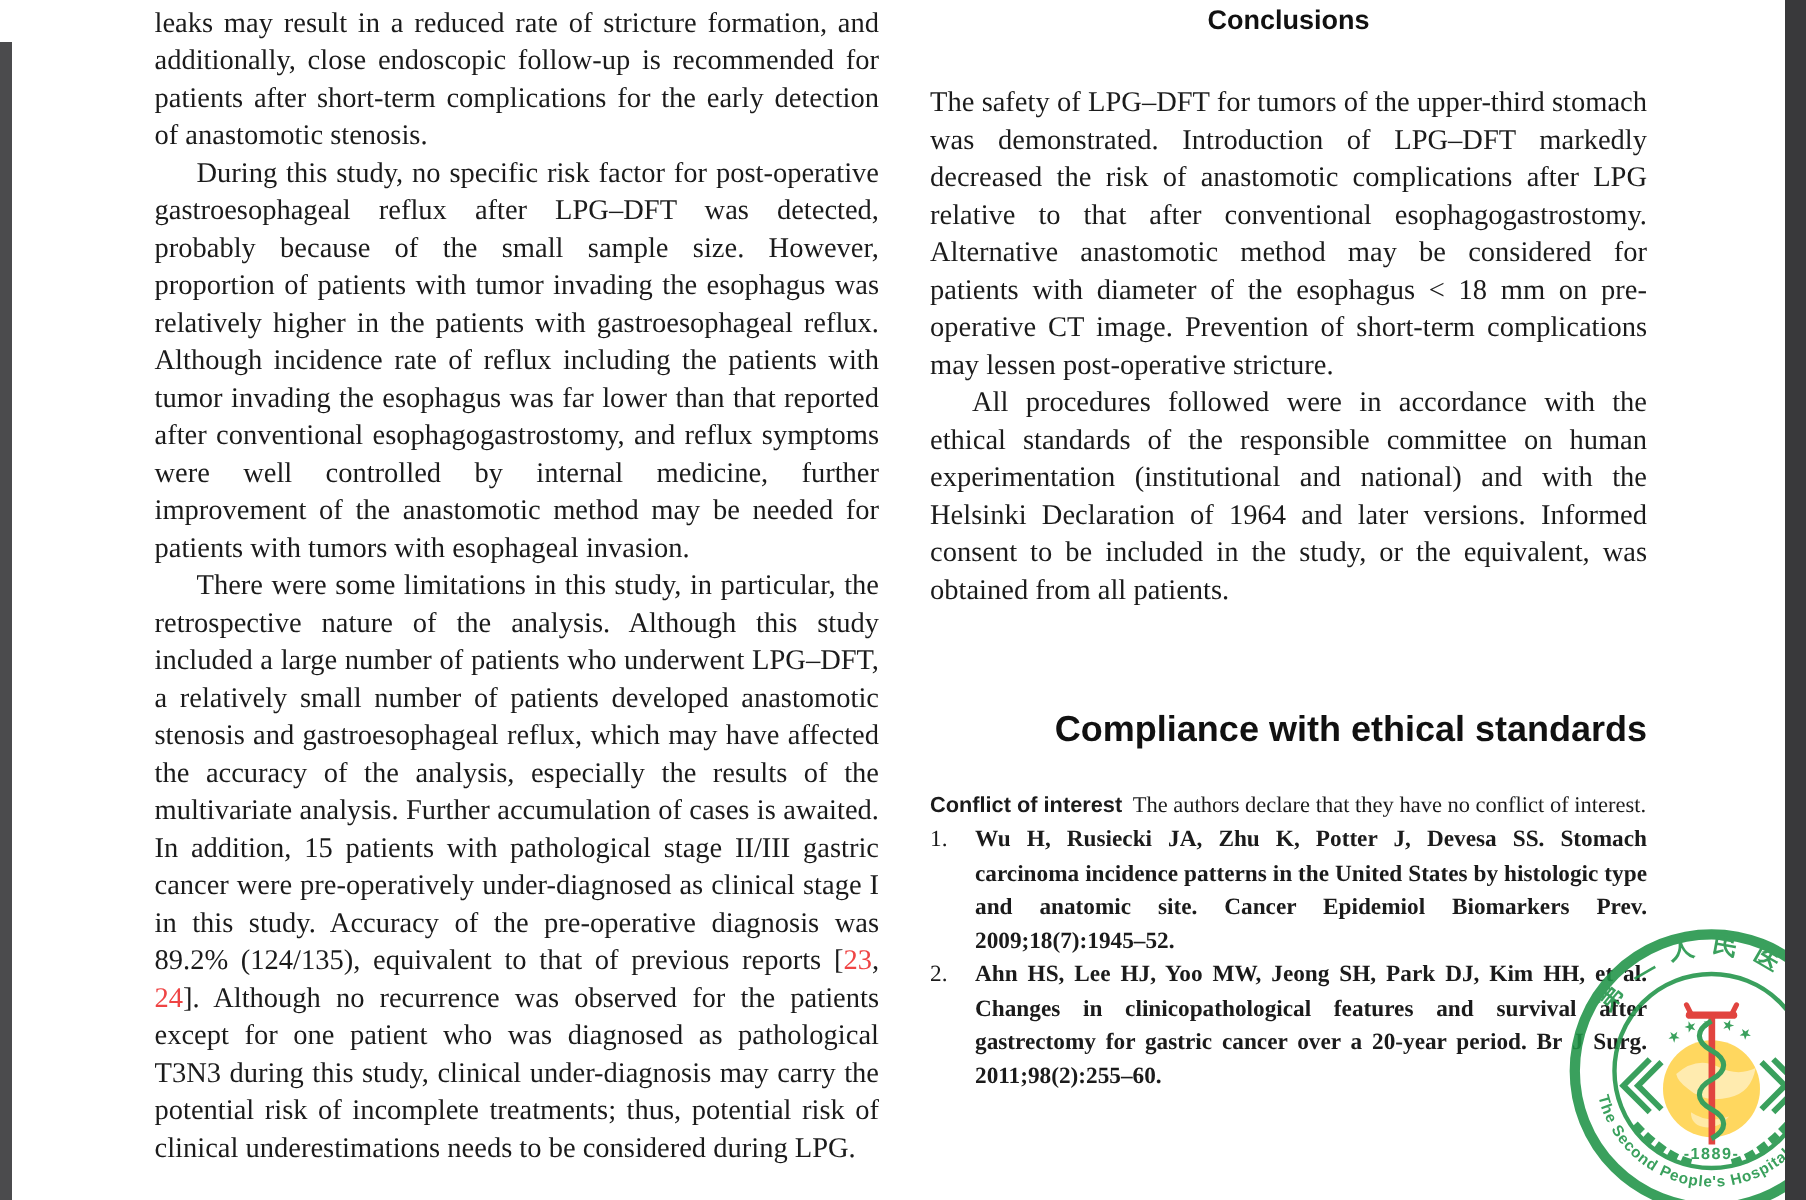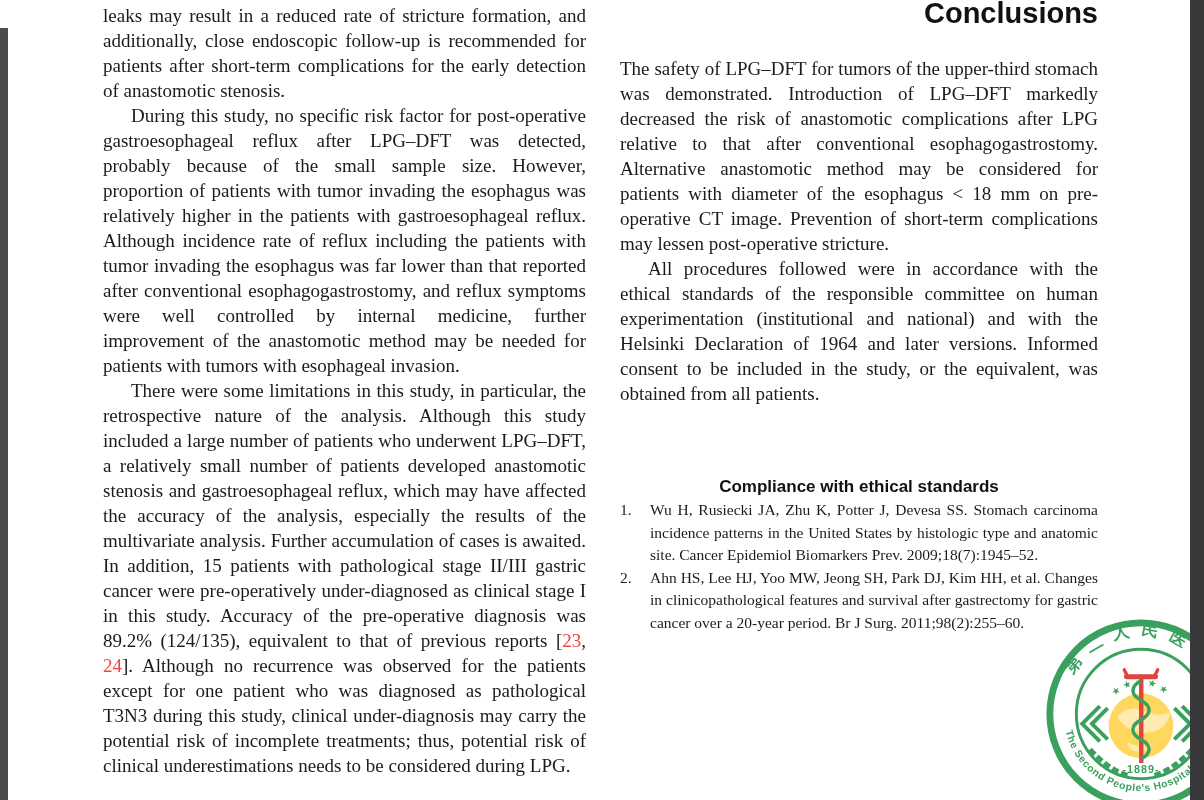--- a/index.html
+++ b/index.html
@@ -18,38 +18,38 @@
   
   .col{position:absolute;top:0;text-align:justify;font-size:19px;line-height:25px;}
   .col-left{left:103px;width:483px;padding-top:3px;}
   .col-right{left:620px;width:478px;}
   p{margin:0;}
   p.indent{text-indent:28px;}
   .cite{color:#ef4444;}
 
   h2.section{
     font-family:"Liberation Sans", sans-serif;
-    font-weight:700;font-size:29px;line-height:26px;
-    margin:0 0 30px 0;text-align:right;color:#111;
+    font-weight:700;font-size:18px;line-height:26px;
+    margin:0 0 30px 0;text-align:center;color:#111;
   }
   h3.subsection{
     font-family:"Liberation Sans", sans-serif;
-    font-weight:700;font-size:17px;line-height:24px;
-    margin:69px 0 0 0;text-align:center;color:#111;
+    font-weight:700;font-size:24px;line-height:24px;
+    margin:69px 0 0 0;text-align:right;color:#111;
   }
   .coi{font-size:15px;line-height:23px;margin-top:27px;text-align:justify;}
   .coi-label{
     font-family:"Liberation Sans", sans-serif;
     font-weight:700;font-size:14.5px;margin-right:7px;
   }
   h2.refs-heading{margin:43px 0 14px 0;}
   .ref{display:flex;font-size:15.5px;line-height:22.5px;margin:0;}
   .ref-num{width:18px;flex:none;text-align:left;}
   .ref-spacer{width:12px;flex:none;}
-  .ref-text{flex:1;text-align:justify;}
+  .ref-text{flex:1;text-align:justify;font-weight:bold;}
 
   
   .seal{position:absolute;left:1043px;top:616px;width:196px;height:196px;z-index:5;opacity:0.88;}
   .seal text{font-weight:700;}
   .seal .cjk{font-family:"DejaVu Sans", sans-serif;font-size:17px;letter-spacing:11px;fill:#1f9447;}
   .seal .eng{font-family:"Liberation Sans", sans-serif;font-size:10.5px;letter-spacing:0.6px;fill:#1f9447;}
   .seal .stars{font-family:"DejaVu Sans", sans-serif;font-size:10px;letter-spacing:3px;fill:#1f9447;}
   .seal .year{font-family:"Liberation Sans", sans-serif;font-size:11px;letter-spacing:1px;fill:#1f9447;}
 </style>
 </head>
@@ -62,20 +62,21 @@
   <p class="indent">During this study, no specific risk factor for post-operative gastroesophageal reflux after LPG–DFT was detected, probably because of the small sample size. However, proportion of patients with tumor invading the esophagus was relatively higher in the patients with gastroesophageal reflux. Although incidence rate of reflux including the patients with tumor invading the esophagus was far lower than that reported after conventional esophagogastrostomy, and reflux symptoms were well controlled by internal medicine, further improvement of the anastomotic method may be needed for patients with tumors with esophageal invasion.</p>
   <p class="indent"><span>There were some limitations in this study, in particular, the retrospective nature of the analysis. Although this study included a large number of patients who underwent LPG–DFT, a relatively small number of patients developed anastomotic stenosis and gastroesophageal reflux, which may have affected the accuracy of the analysis, especially the results of the multivariate analysis. Further accumulation of cases is awaited. In addition, 15 patients with pathological stage II/III gastric cancer were pre-operatively under-diagnosed as clinical stage I in this study. Accuracy of the pre-operative diagnosis was 89.2% (124/135), equivalent to that of previous reports [</span><span class="cite">23</span><span>, </span><span class="cite">24</span><span>]. Although no recurrence was observed for the patients except for one patient who was diagnosed as pathological T3N3 during this study, clinical under-diagnosis may carry the potential risk of incomplete treatments; thus, potential risk of clinical underestimations needs to be considered during LPG.</span></p>
 </div>
 
 <div class="col col-right">
   <h2 class="section">Conclusions</h2>
   <p>The safety of LPG–DFT for tumors of the upper-third stomach was demonstrated. Introduction of LPG–DFT markedly decreased the risk of anastomotic complications after LPG relative to that after conventional esophagogastrostomy. Alternative anastomotic method may be considered for patients with diameter of the esophagus &lt; 18 mm on pre-operative CT image. Prevention of short-term complications may lessen post-operative stricture.</p>
   <p class="indent">All procedures followed were in accordance with the ethical standards of the responsible committee on human experimentation (institutional and national) and with the Helsinki Declaration of 1964 and later versions. Informed consent to be included in the study, or the equivalent, was obtained from all patients.</p>
 
   <h3 class="subsection">Compliance with ethical standards</h3>
+  <p class="coi"><span class="coi-label">Conflict of interest</span><span>The authors declare that they have no conflict of interest.</span></p>
 
   <div class="ref">
     <span class="ref-num">1.</span>
     <span class="ref-spacer"></span>
     <span class="ref-text">Wu H, Rusiecki JA, Zhu K, Potter J, Devesa SS. Stomach carcinoma incidence patterns in the United States by histologic type and anatomic site. Cancer Epidemiol Biomarkers Prev. 2009;18(7):1945–52.</span>
   </div>
   <div class="ref">
     <span class="ref-num">2.</span>
     <span class="ref-spacer"></span>
     <span class="ref-text">Ahn HS, Lee HJ, Yoo MW, Jeong SH, Park DJ, Kim HH, et al. Changes in clinicopathological features and survival after gastrectomy for gastric cancer over a 20-year period. Br J Surg. 2011;98(2):255–60.</span>

